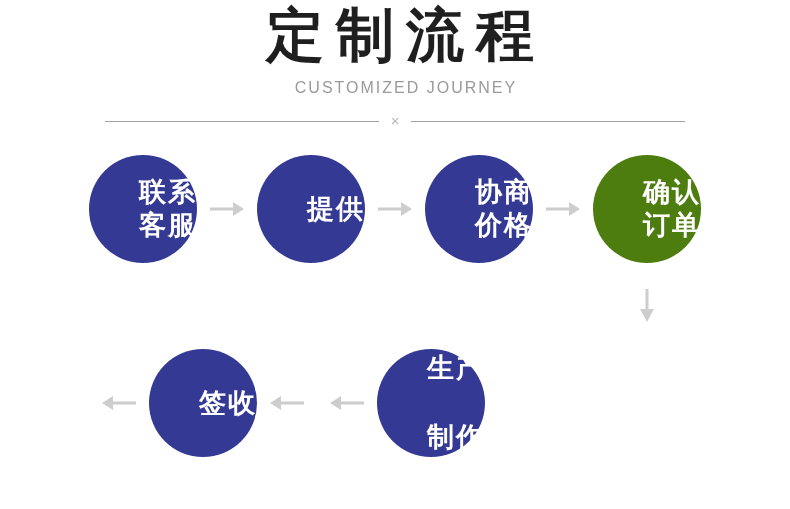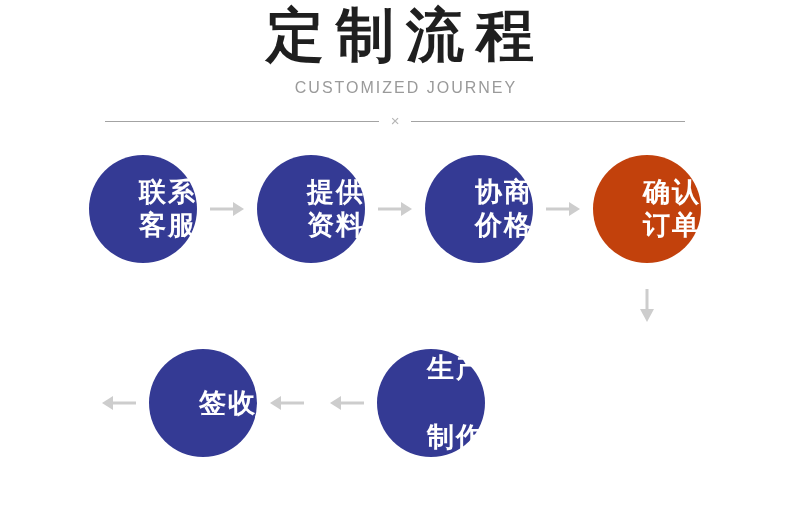--- a/index.html
+++ b/index.html
@@ -120,39 +120,38 @@
         <div class="ln">客服</div>
       </div>
       <div class="arrow-cell">
         <svg width="36" height="16" viewBox="0 0 36 16">
           <line x1="1" y1="8" x2="25" y2="8" stroke-width="3" stroke="#cdcdcd"></line>
           <polygon points="24,1 35,8 24,15" fill="#cdcdcd"></polygon>
         </svg>
       </div>
       <div class="circle" style="background: rgb(52, 58, 148);">
         <div class="ln">提供</div>
-        <div class="ln">资料</div>
       </div>
       <div class="arrow-cell">
         <svg width="36" height="16" viewBox="0 0 36 16">
           <line x1="1" y1="8" x2="25" y2="8" stroke-width="3" stroke="#cdcdcd"></line>
           <polygon points="24,1 35,8 24,15" fill="#cdcdcd"></polygon>
         </svg>
       </div>
       <div class="circle" style="background: rgb(52, 58, 148);">
         <div class="ln">协商</div>
         <div class="ln">价格</div>
       </div>
       <div class="arrow-cell">
         <svg width="36" height="16" viewBox="0 0 36 16">
           <line x1="1" y1="8" x2="25" y2="8" stroke-width="3" stroke="#cdcdcd"></line>
           <polygon points="24,1 35,8 24,15" fill="#cdcdcd"></polygon>
         </svg>
       </div>
-      <div class="circle" style="background: #c2410c;">
+      <div class="circle" style="background: #4d7c0f;">
         <div class="ln">确认</div>
         <div class="ln">订单</div>
       </div>
     </div>
 
     <div class="mid-row">
       <div class="mid-cell">
         <svg width="16" height="36" viewBox="0 0 16 36">
           <line x1="8" y1="1" x2="8" y2="22" stroke-width="3" stroke="#cdcdcd"></line>
           <polygon points="1,21 15,21 8,34" fill="#cdcdcd"></polygon>

